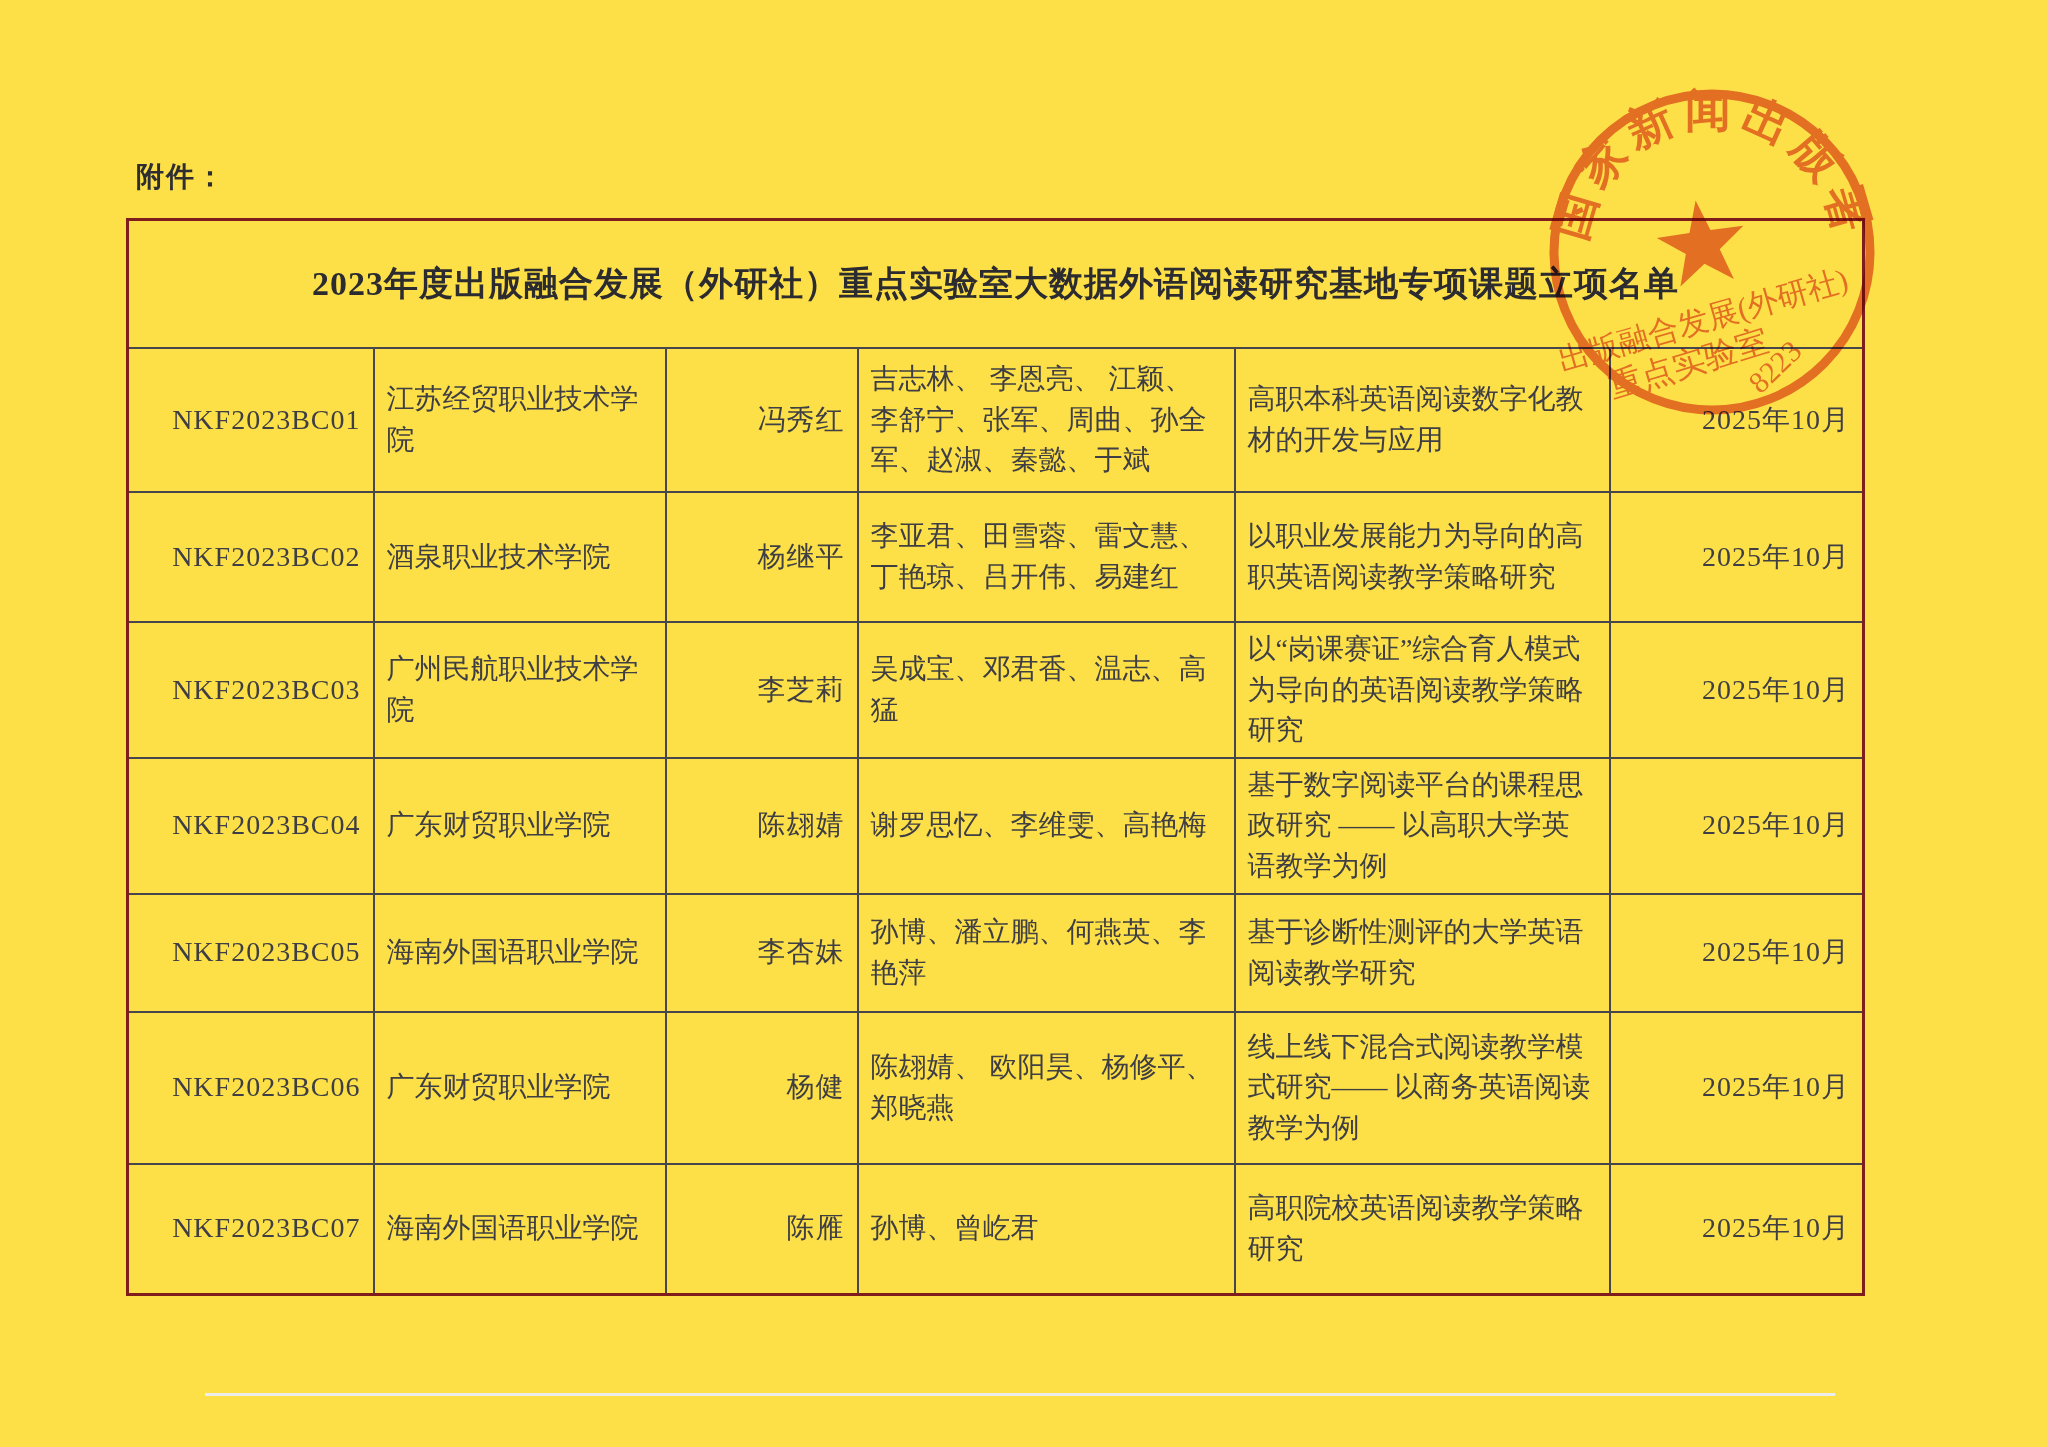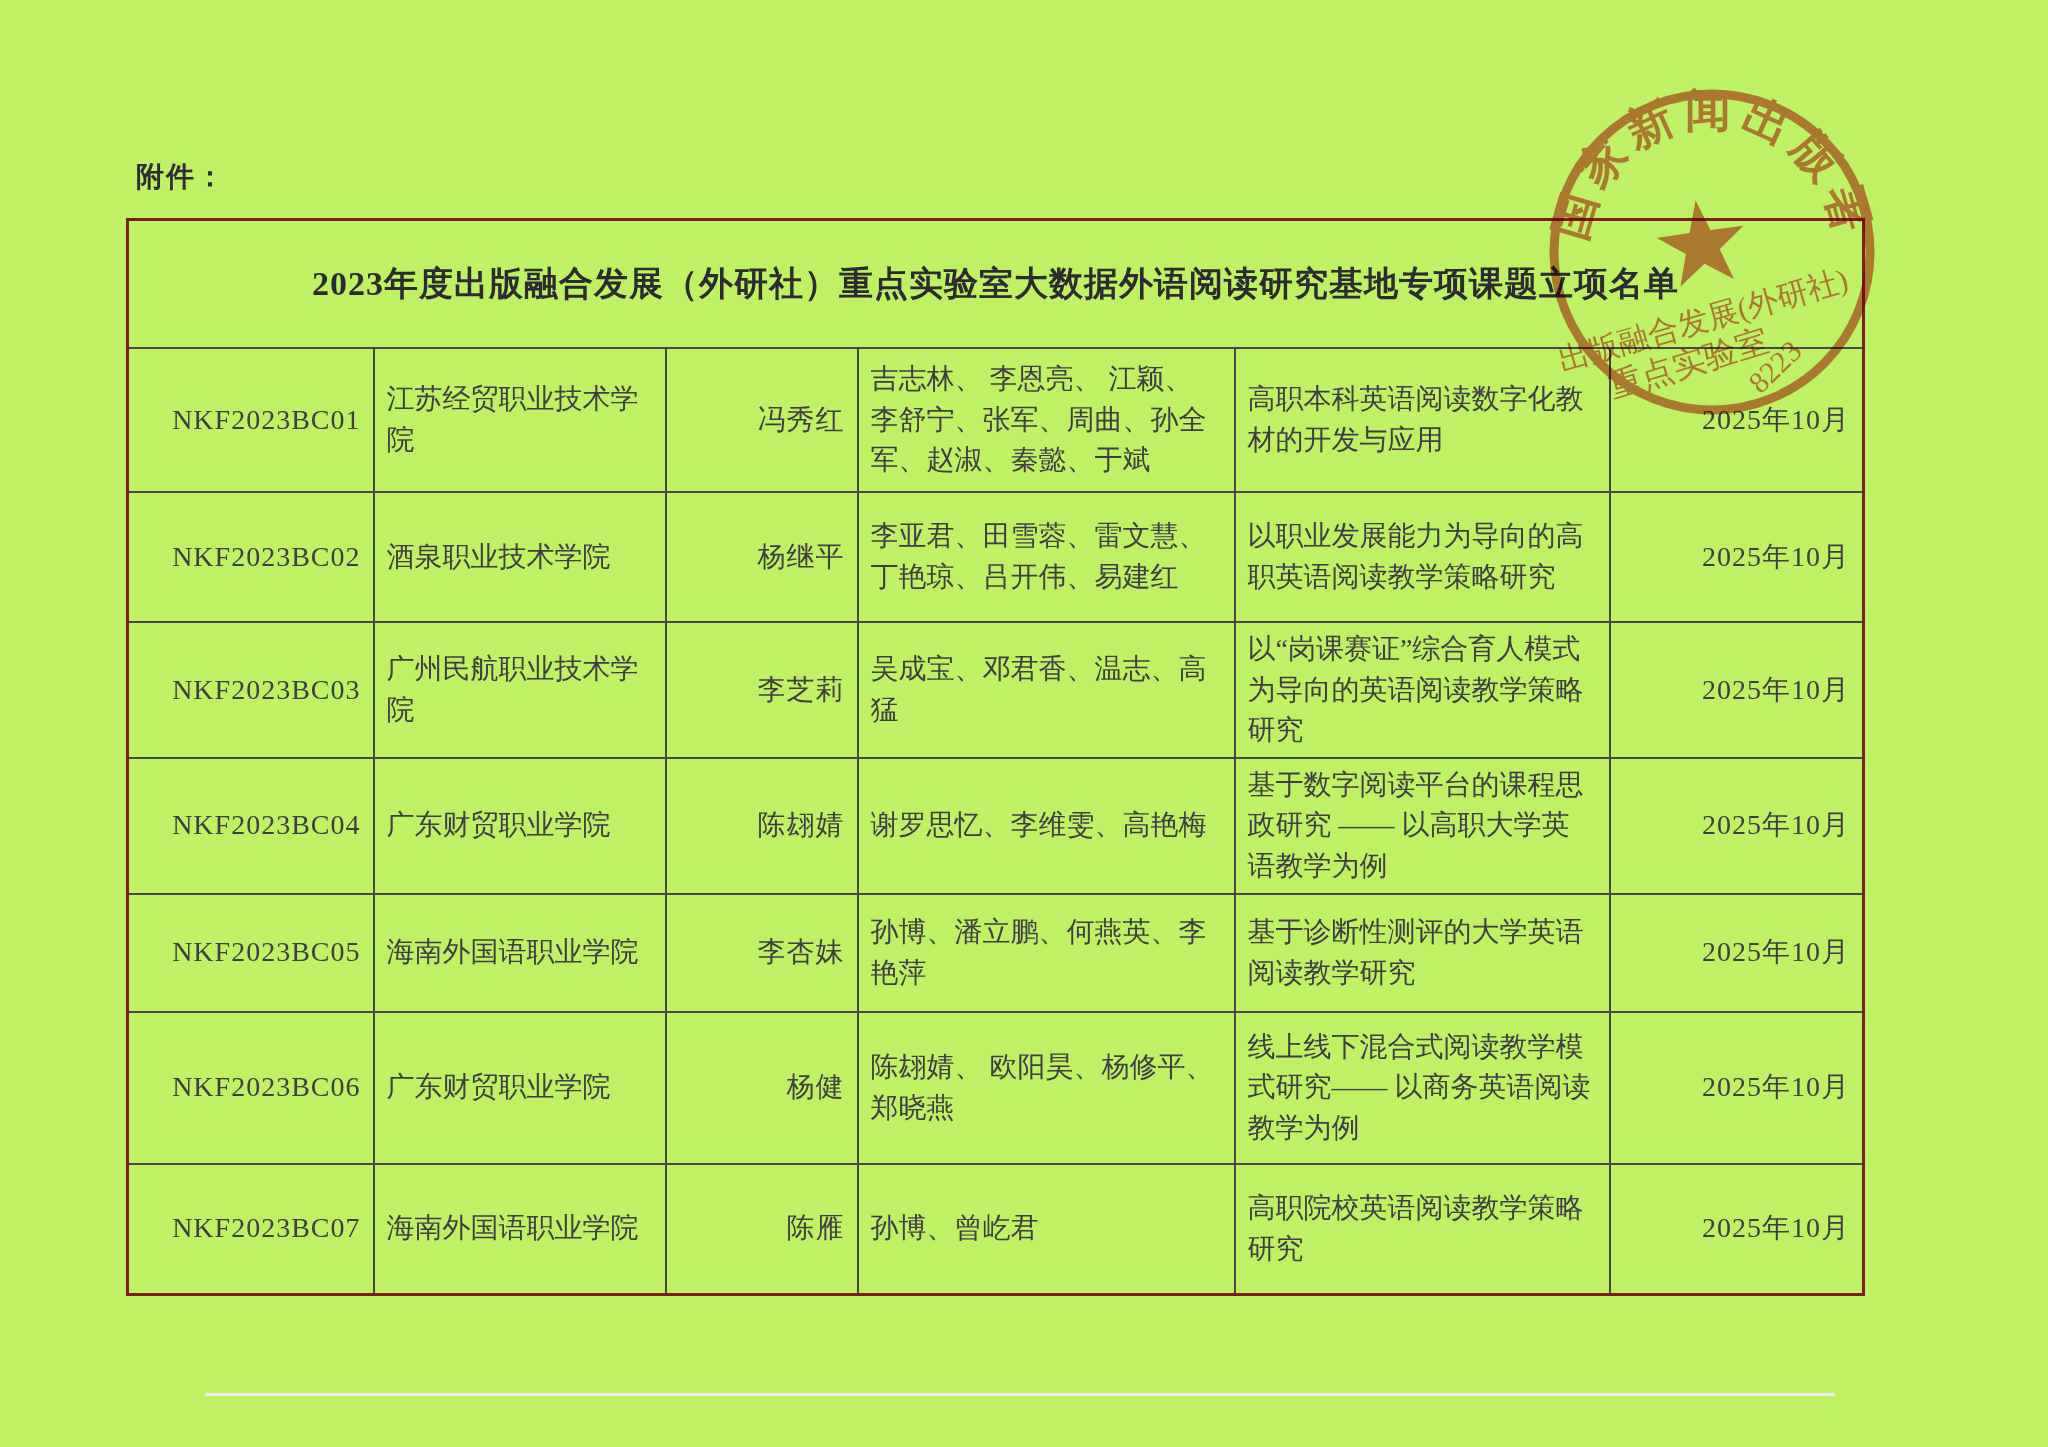--- a/index.html
+++ b/index.html
@@ -1,19 +1,19 @@
 <!DOCTYPE html>
 <html lang="zh" style="--stamp-color: #dd5a50;"><head>
 <meta charset="utf-8">
 <style>
   html,body{margin:0;padding:0;background:#ffffff;}
   .page{
     position:relative;
     width:2048px;height:1447px;
-    background:#bef264;
+    background:#fde047;
     font-family:"Liberation Serif","DejaVu Serif",serif;
     color:#3e3e44;
     overflow:hidden;
   }
   .attachment{
     position:absolute;left:136px;top:158px;
     font-size:28px;font-weight:bold;color:#2d2d32;
     letter-spacing:2px;
   }
   table.doc{

